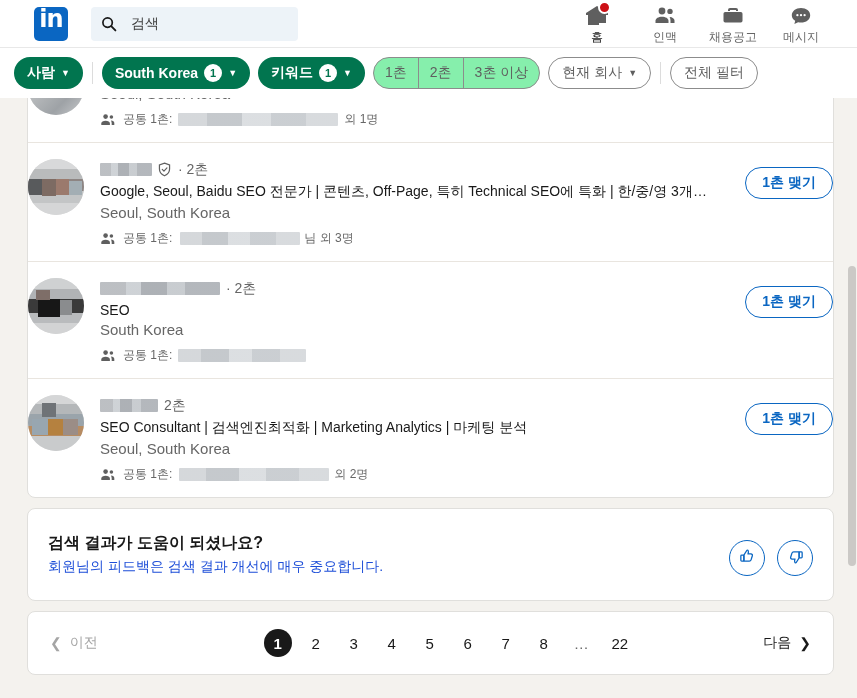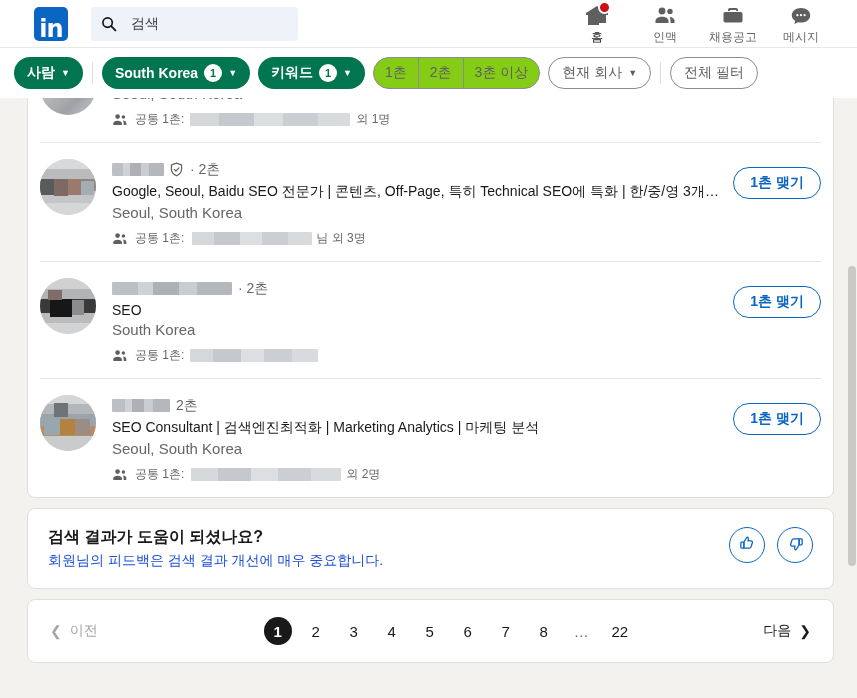--- a/index.html
+++ b/index.html
@@ -16,21 +16,21 @@
     width: 857px; height: 48px;
     background: #ffffff;
     border-bottom: 1px solid #e8e8e8;
     display: flex; align-items: center;
     z-index: 30;
   }
   .logo {
     width: 34px; height: 34px; margin-left: 34px;
     background: #0a66c2; border-radius: 5px;
     color: #fff; font-weight: bold; font-size: 24px;
-    display: flex; align-items: flex-end; justify-content: center;
+    display: flex; align-items: flex-start; justify-content: center;
     letter-spacing: -1px; line-height: 1;
     font-family: "DejaVu Sans", sans-serif;
   }
   .searchbox {
     margin-left: 23px; width: 207px; height: 34px;
     background: #edf3f8; border-radius: 4px;
     display: flex; align-items: center; padding: 0 10px;
   }
   .searchbox .mag { width: 16px; height: 16px; flex: none; }
   .search-ph { font-size: 14px; color: #404040; margin-left: 14px; }
@@ -79,21 +79,21 @@
     background: #ffffff; color: #01754f;
     font-size: 11px; font-weight: 700; margin-left: 6px; padding: 0 4px;
   }
   .caret { margin-left: 6px; font-size: 9px; line-height: 1; }
   .divider {
     width: 1px; height: 22px; background: #dcdcdc; margin: 0 9px 0 1px;
   }
   .seg {
     height: 32px; border-radius: 16px; border: 1px solid #8c8c8c;
     display: inline-flex; align-items: stretch; overflow: hidden;
-    margin-right: 8px; background: #84cc16;
+    margin-right: 8px; background: #86efac;
   }
   .seg > span {
     display: flex; align-items: center; padding: 0 11px;
     font-size: 14px; color: #5f5f5f; white-space: nowrap;
   }
   .seg > span + span { border-left: 1px solid #8c8c8c; }
   .gold {
     width: 13px; height: 13px; margin-right: 6px;
     background: linear-gradient(135deg,#e8a33d 0%,#d9873a 50%,#c9742e 100%);
     transform: skewX(-10deg);
@@ -108,21 +108,21 @@
     overflow: hidden;
   }
   .col { width: 807px; margin-left: 27px; }
 
   .card {
     background: #ffffff; border: 1px solid #e0dfdc;
     border-radius: 8px;
   }
   .card.results {
     margin-top: -58px;  
-    padding: 0 12px;
+    padding: 0 0;
   }
 
   .result {
     display: flex; padding: 16px 0 14px 0;
     border-bottom: 1px solid #e9e5df;
     position: relative;
   }
   .result:last-child { border-bottom: none; }
 
   .avatar {
@@ -164,22 +164,22 @@
     position: absolute; right: 0; top: 24px;
     height: 32px; border-radius: 16px;
     border: 1px solid #0a66c2; color: #0a66c2;
     background: #fff; font-size: 14px; font-weight: 600;
     display: flex; align-items: center; padding: 0 16px;
     white-space: nowrap;
   }
 
   
   .card.feedback {
-    margin-top: 10px; padding: 18px 20px;
-    display: flex; align-items: flex-start;
+    margin-top: 10px; padding: 24px 20px;
+    display: flex; align-items: flex-end;
   }
   .fb-t { font-size: 16px; font-weight: 600; color: #191919; }
   .fb-s { font-size: 14px; color: #1d4ed8; margin-top: 4px; }
   .fb-btns { margin-left: auto; display: flex; gap: 12px; }
   .fb-btn {
     width: 36px; height: 36px; border-radius: 50%;
     border: 1px solid #0a66c2;
     display: flex; align-items: center; justify-content: center;
   }
 

